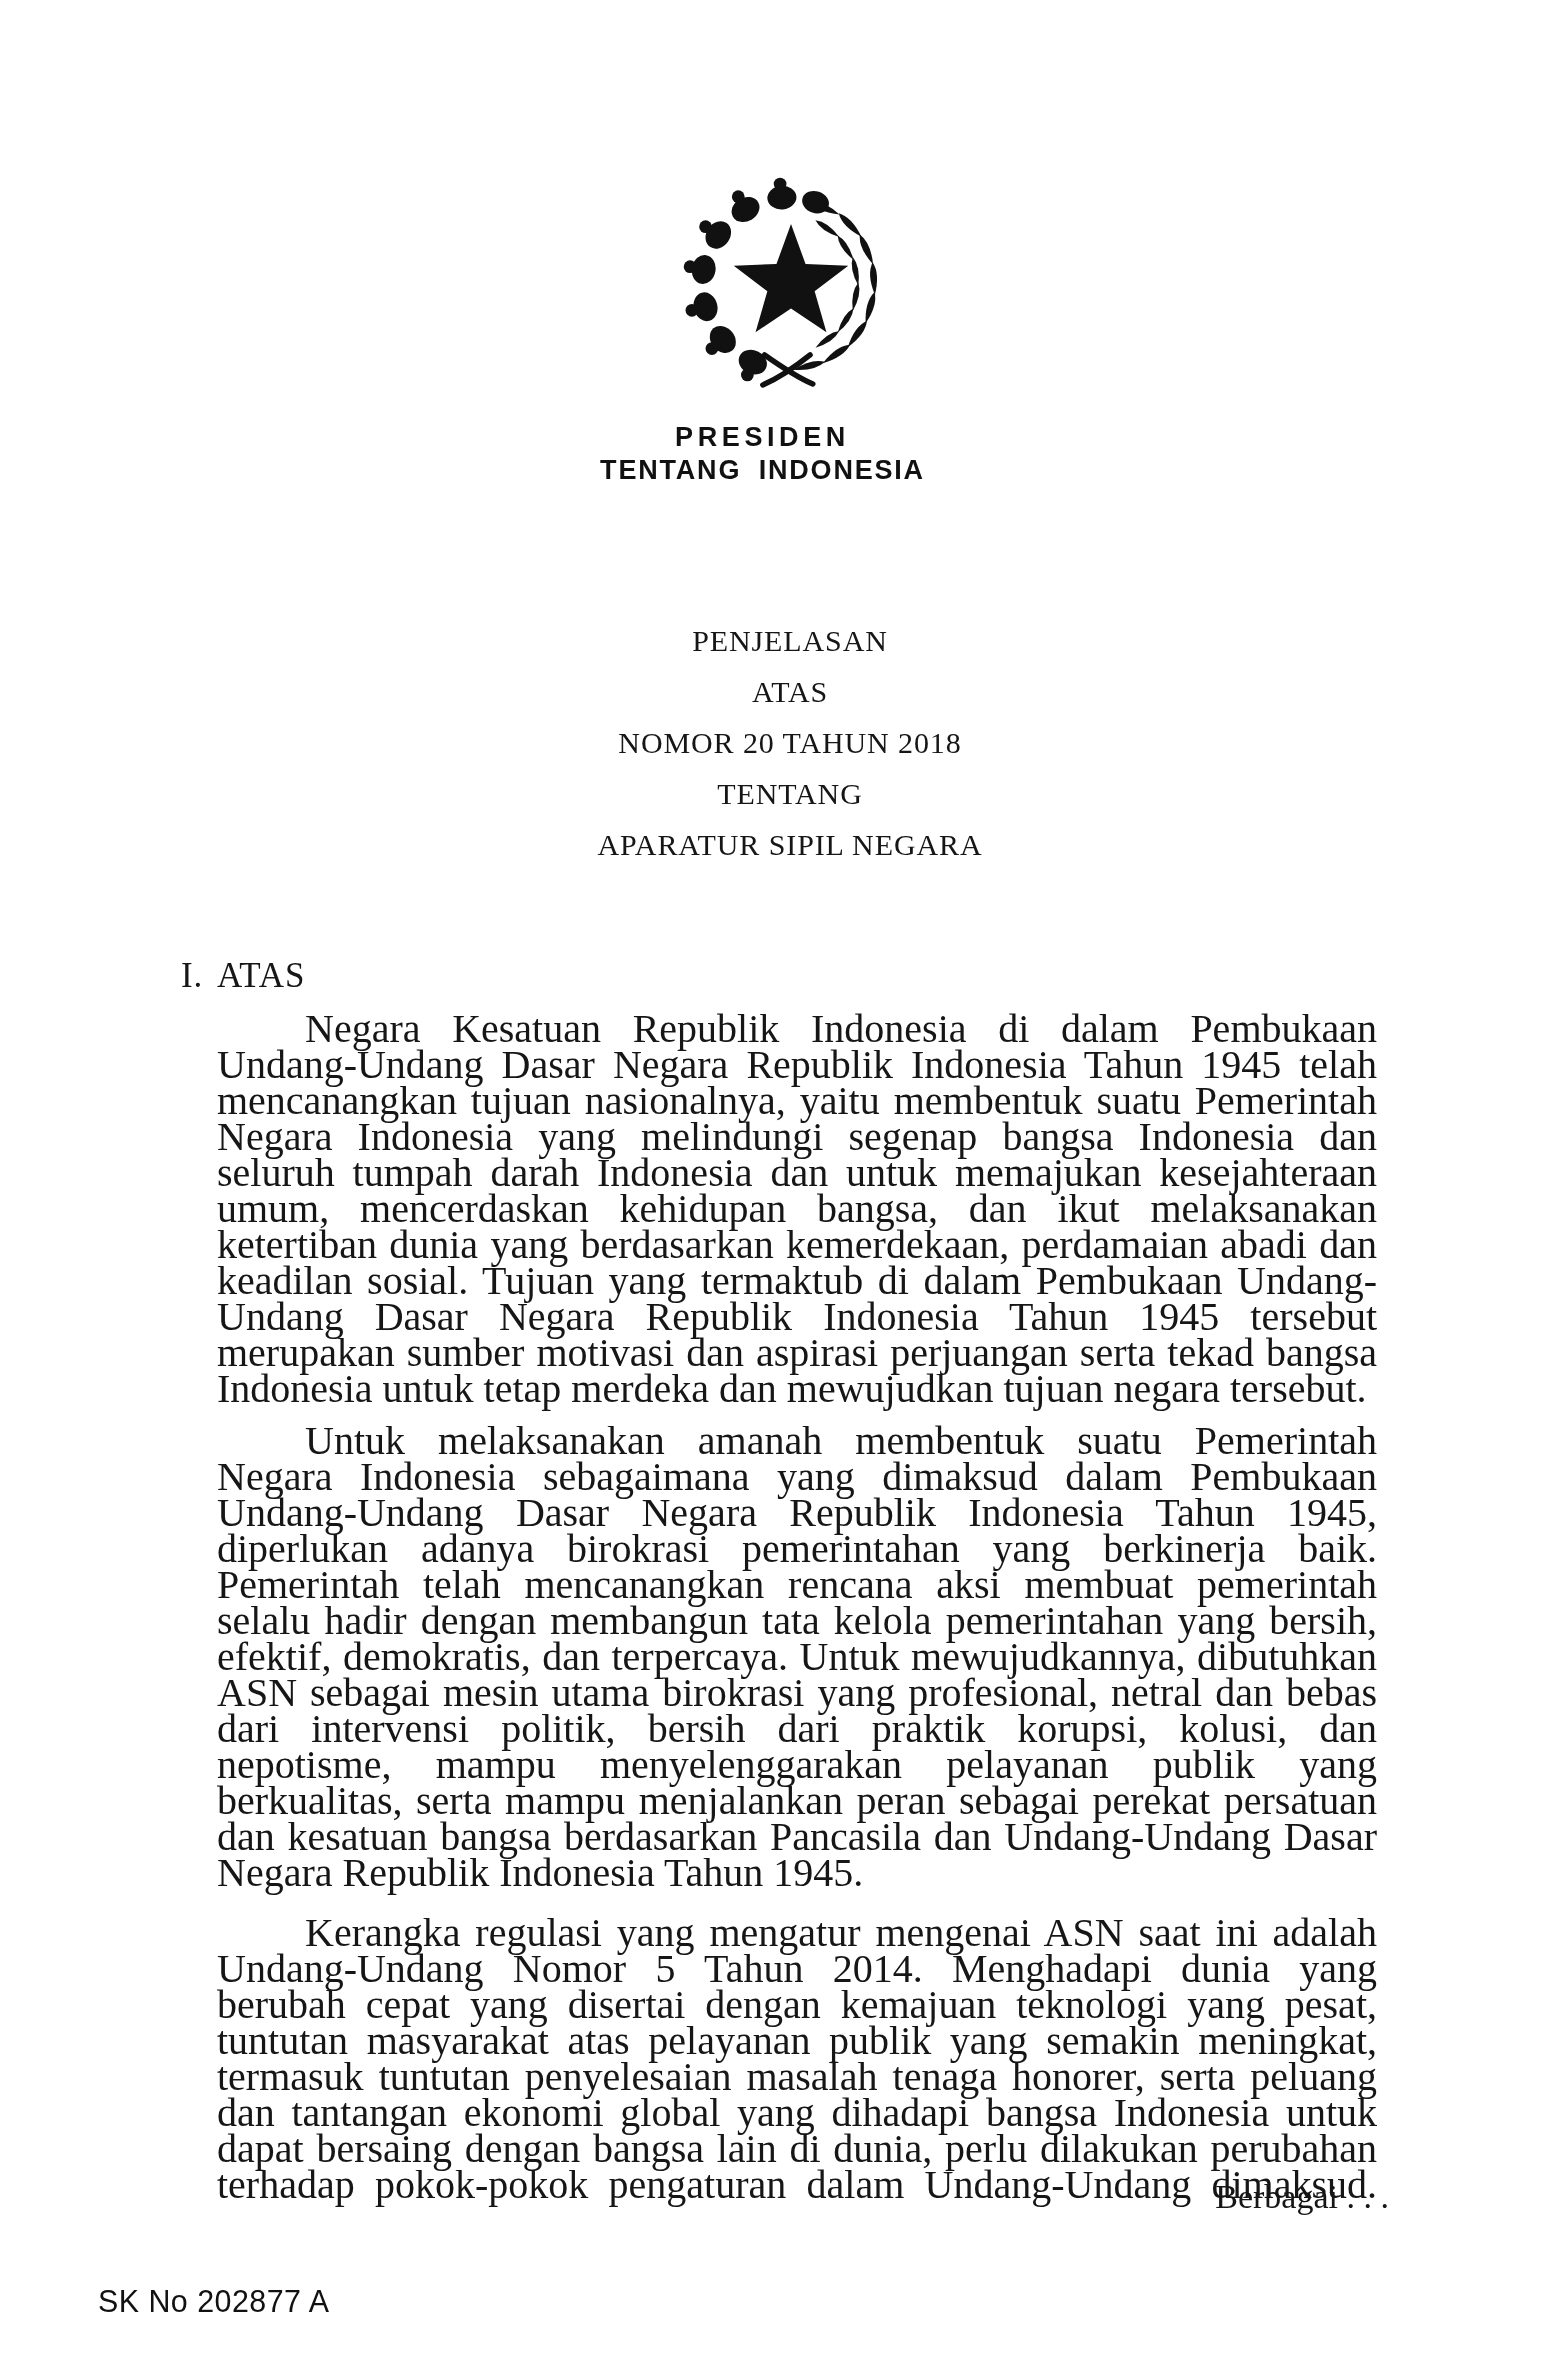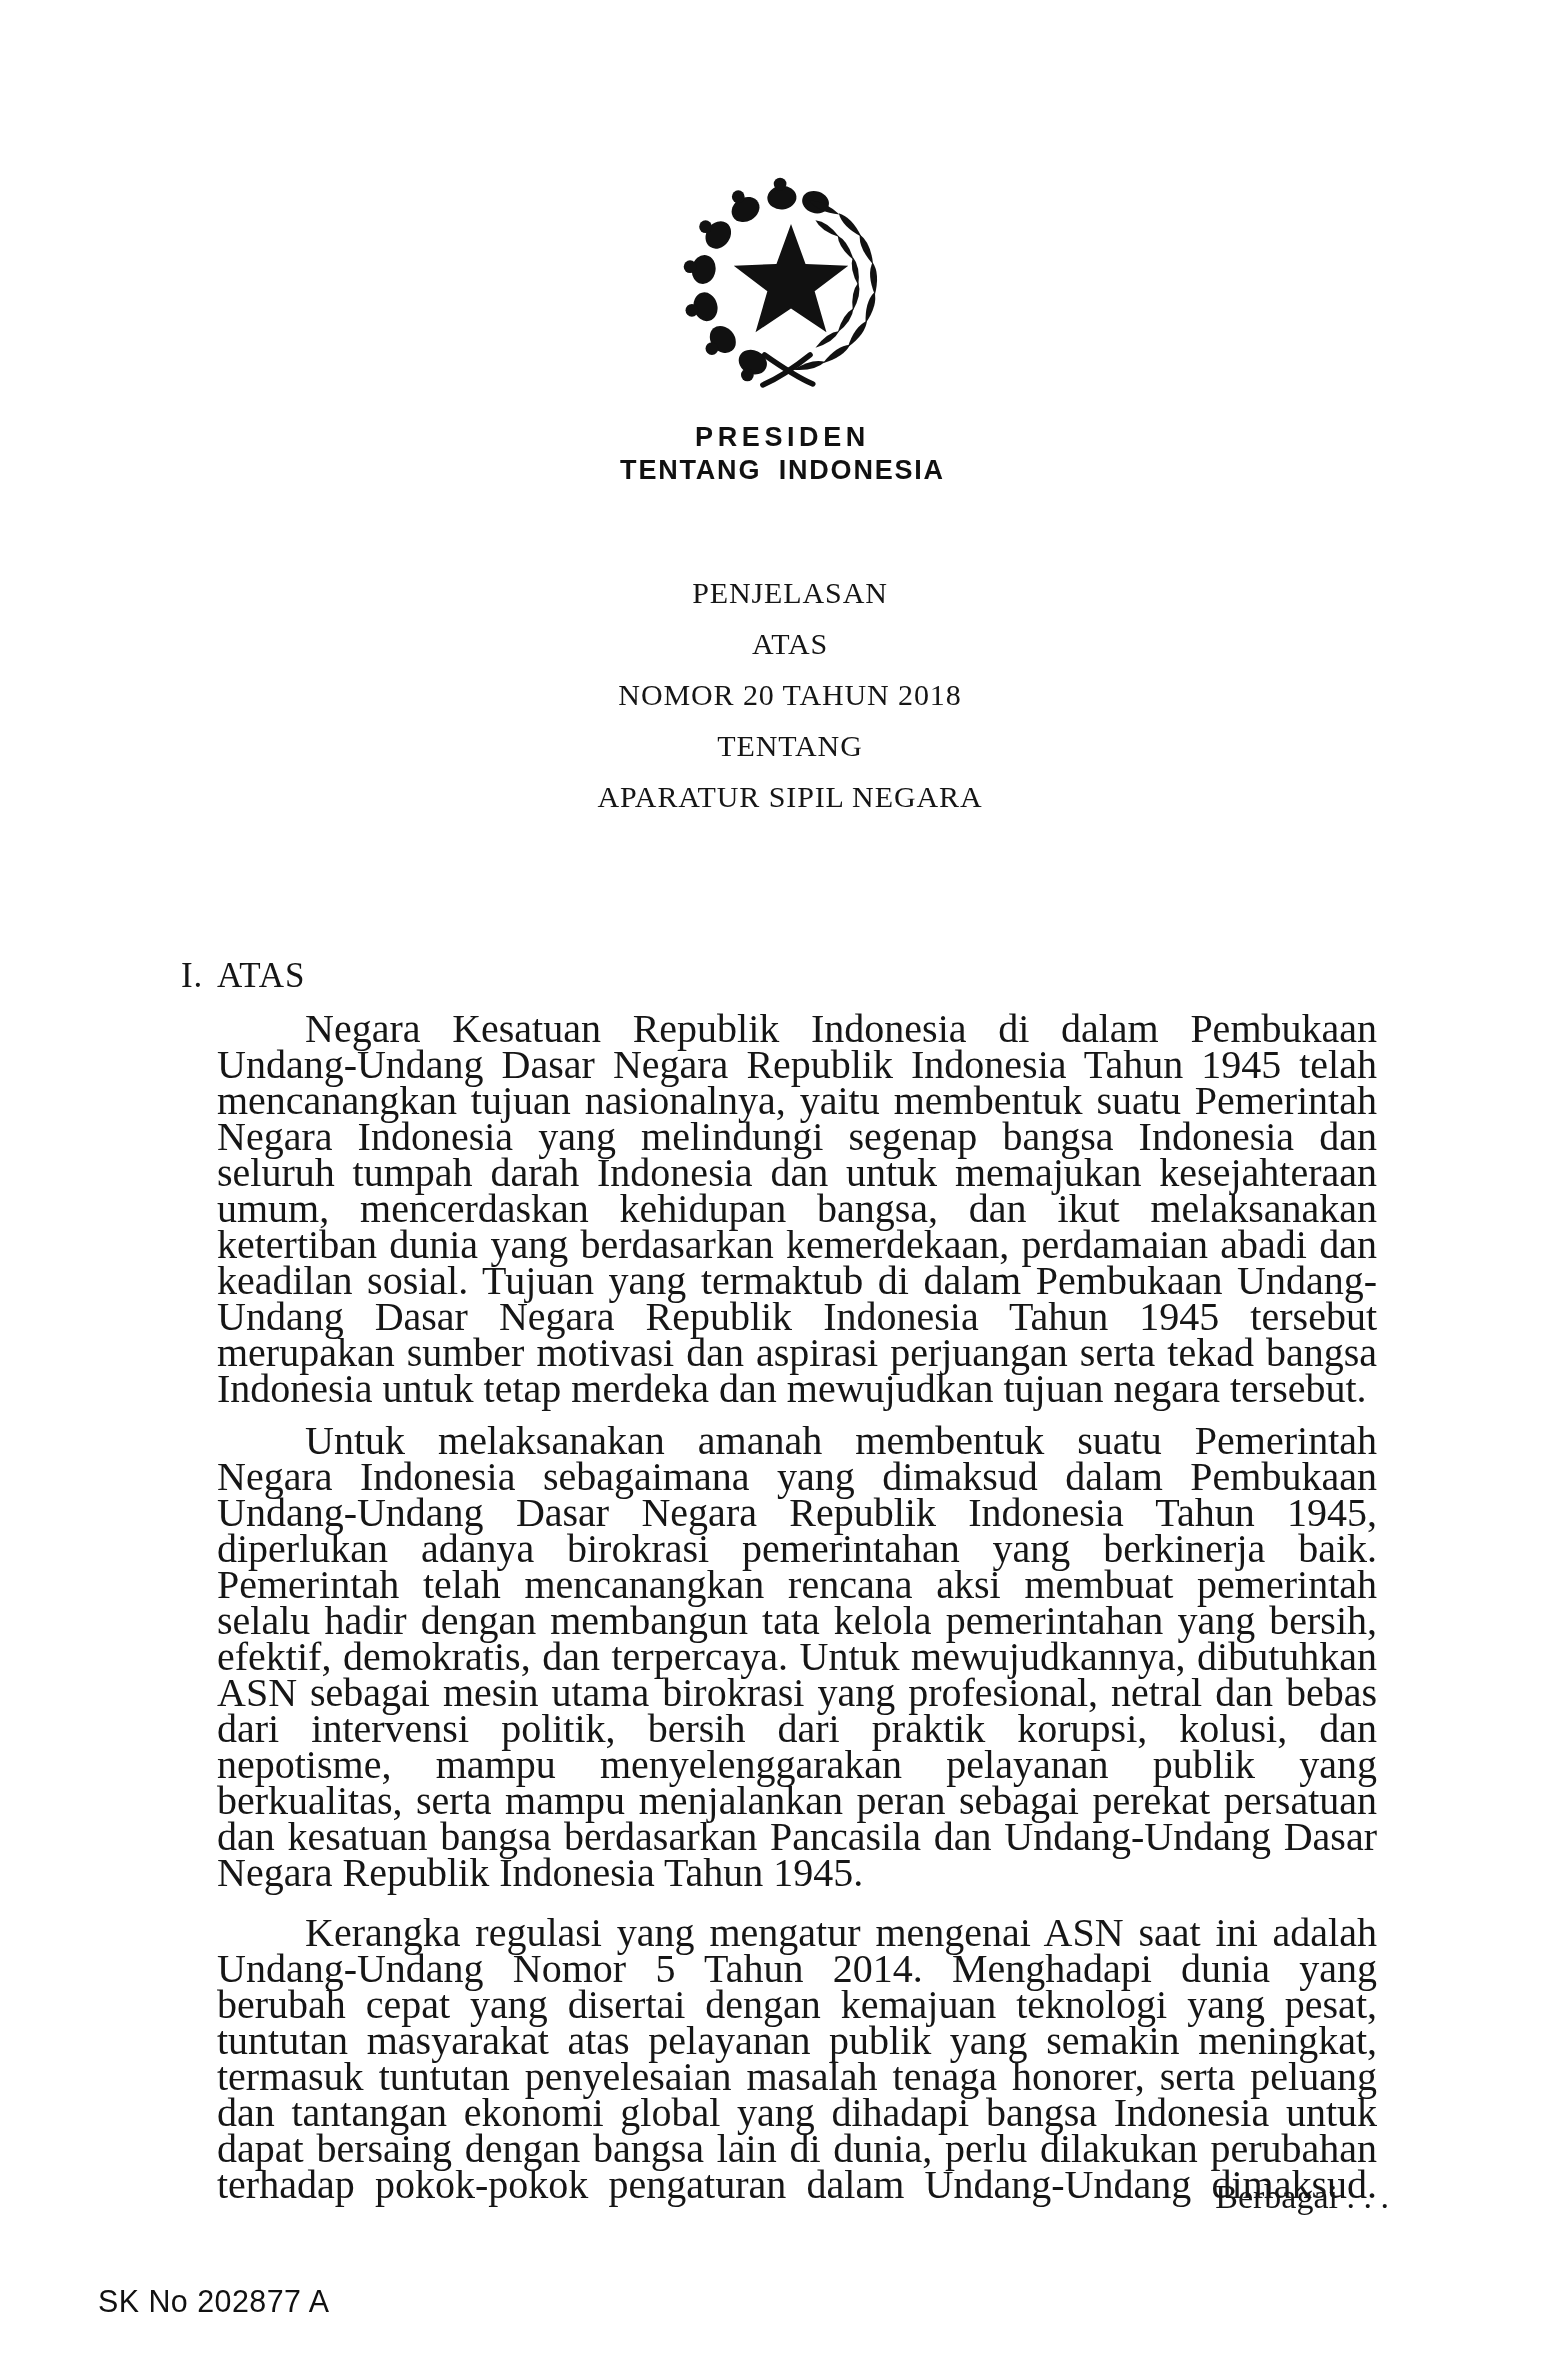--- a/index.html
+++ b/index.html
@@ -20,21 +20,21 @@
   
   .seal {
     position: absolute;
     left: 671px;
     top: 176px;
     width: 230px;
     height: 216px;
   }
   .letterhead {
     position: absolute;
-    left: 464px;
+    left: 444px;
     top: 421px;
     width: 637px;
     text-align: center;
     font-family: "Liberation Sans", "DejaVu Sans", sans-serif;
     font-weight: bold;
     color: #111111;
   }
   .letterhead .lh1 {
     font-size: 27px;
     letter-spacing: 4.6px;
@@ -44,21 +44,21 @@
     font-size: 27px;
     letter-spacing: 1.8px;
     word-spacing: 8.2px;
     line-height: 33px;
   }
 
   
   .title-block {
     position: absolute;
     left: 210px;
-    top: 567px;
+    top: 615px;
     width: 1160px;
     text-align: center;
     font-size: 30px;
     line-height: 51px;
     letter-spacing: 0.9px;
     white-space: nowrap;
   }
 
   
   .content {

